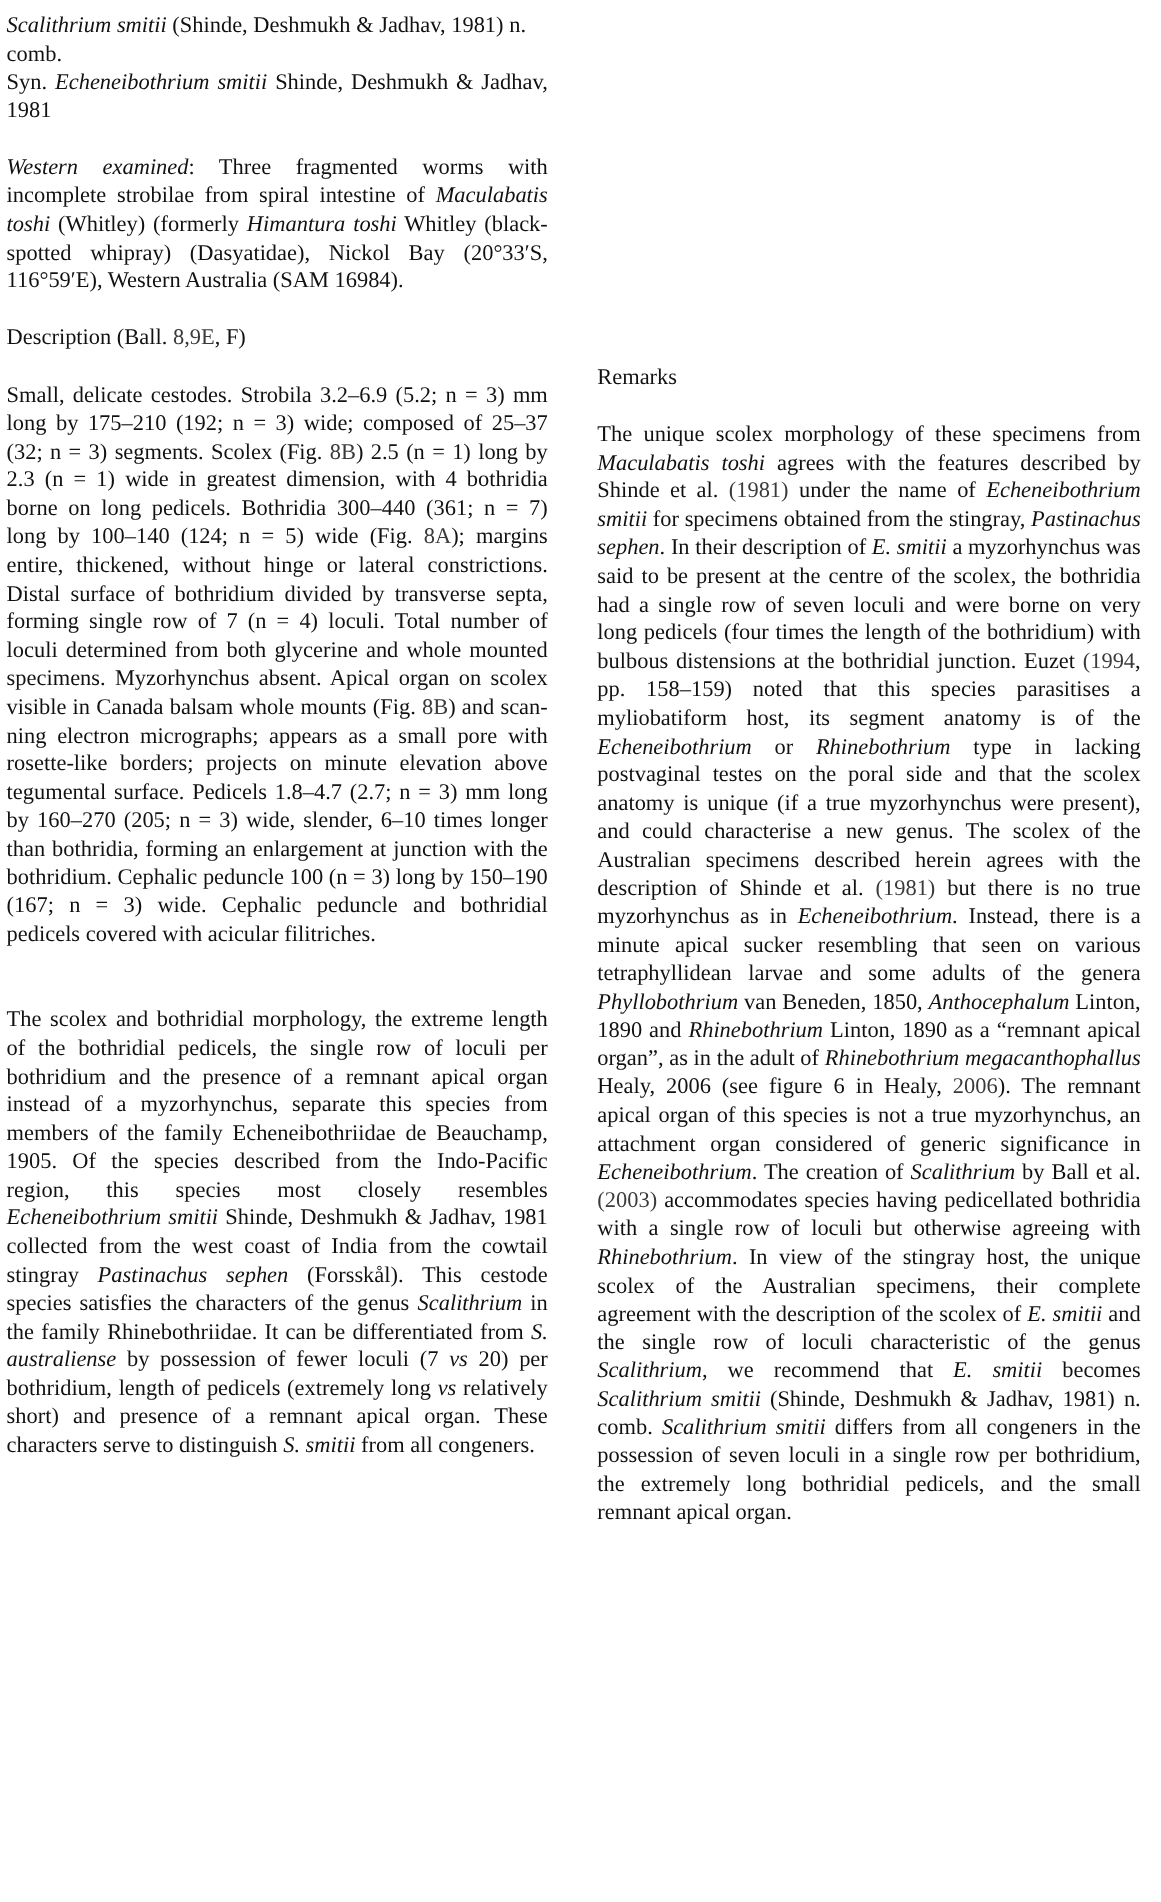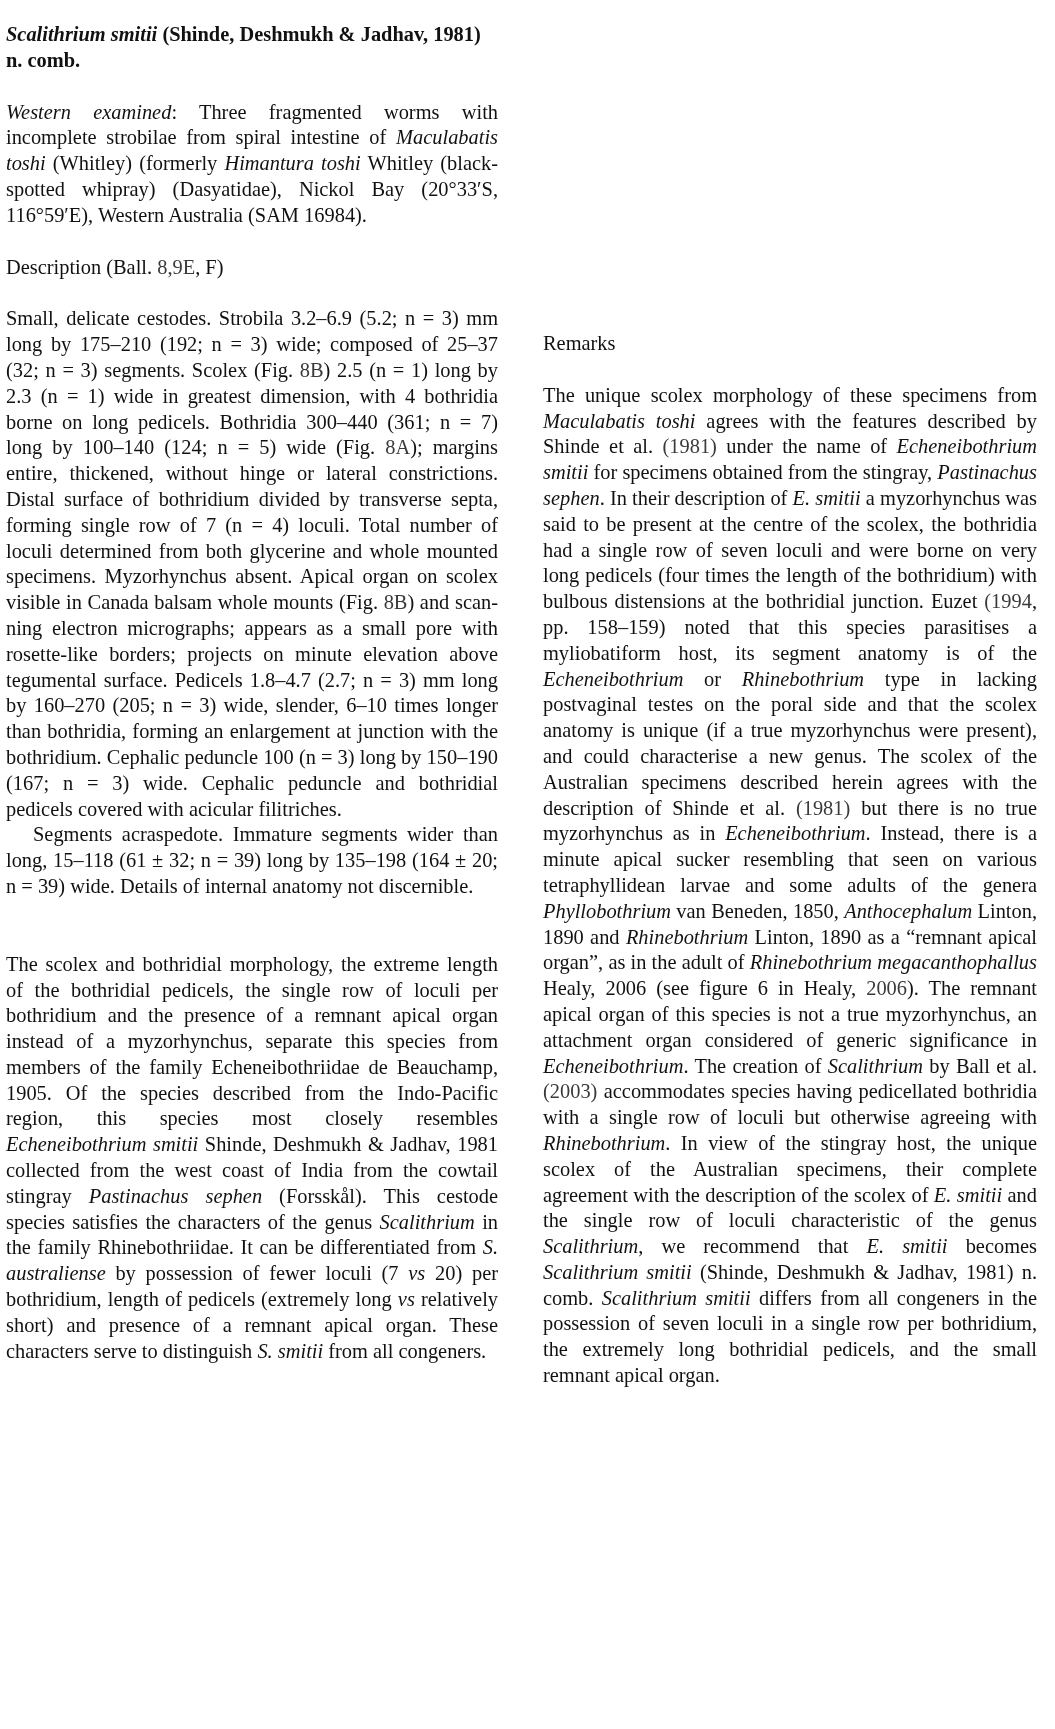--- a/index.html
+++ b/index.html
@@ -7,39 +7,39 @@
     width: 1055px; height: 1729px; position: relative; overflow: hidden;
     font-family: "Liberation Serif", "DejaVu Serif", serif;
     color: #111111;
     font-size: 20.4px;
     line-height: 25.8px;
   }
   .col { position: absolute; top: 0; width: 492px; }
   .col.left { left: 6px; }
   .col.right { left: 543px; top: 331px; width: 494px; }
   p { margin: 0; text-align: justify; hyphens: manual; }
-  .title { font-weight: bold; margin-top: 22px; }
+  .title { font-weight: normal; margin-top: 11px; }
   .gap { height: 26px; }
   .indent { text-indent: 27px; }
   .heading { text-align: left; }
   i, .it { font-style: italic; }
   a.ref { color: #3a3a3a; text-decoration: none; text-align: center; }
 </style>
 </head>
 <body>
 
 <div class="col left">
   <p class="title heading"><i>Scalithrium smitii</i><span> (Shinde, Deshmukh &amp; Jadhav, 1981) n. comb.</span></p>
+  <p><span>Syn. </span><i>Echeneibothrium smitii</i><span> Shinde, Deshmukh &amp; Jadhav, 1981</span></p>
   <div class="gap"></div>
   <p><i>Western examined</i><span>: Three fragmented worms with incomplete strobilae from spiral intestine of </span><i>Macula­batis toshi</i><span> (Whitley) (formerly </span><i>Himantura toshi</i><span> Whitley (black-spotted whipray) (Dasyatidae), Nickol Bay (20°33′S, 116°59′E), Western Australia (SAM 16984).</span></p>
   <div class="gap"></div>
   <p class="heading"><span>Description (Ball. </span><a class="ref">8,9E</a><span>, F)</span></p>
   <div class="gap"></div>
   <p><span>Small, delicate cestodes. Strobila 3.2–6.9 (5.2; n = 3) mm long by 175–210 (192; n = 3) wide; composed of 25–37 (32; n = 3) segments. Scolex (Fig. </span><a class="ref">8B</a><span>) 2.5 (n = 1) long by 2.3 (n = 1) wide in greatest dimension, with 4 bothridia borne on long pedicels. Bothridia 300–440 (361; n = 7) long by 100–140 (124; n = 5) wide (Fig. </span><a class="ref">8A</a><span>); margins entire, thickened, without hinge or lateral constrictions. Distal surface of bothridium divided by transverse septa, forming single row of 7 (n = 4) loculi. Total number of loculi determined from both glycerine and whole mounted specimens. Myzorhynchus absent. Apical organ on scolex visible in Canada balsam whole mounts (Fig. </span><a class="ref">8B</a><span>) and scan­ning electron micrographs; appears as a small pore with rosette-like borders; projects on minute elevation above tegumental surface. Pedicels 1.8–4.7 (2.7; n = 3) mm long by 160–270 (205; n = 3) wide, slender, 6–10 times longer than bothridia, forming an enlargement at junction with the bothridium. Cephalic peduncle 100 (n = 3) long by 150–190 (167; n = 3) wide. Cephalic peduncle and bothridial pedicels covered with acicular filitriches.</span></p>
-  <p class="indent">Segments acraspedote. Immature segments wider than long, 15–118 (61 ± 32; n = 39) long by 135–198 (164 ± 20; n = 39) wide. Details of internal anatomy not discernible.</p>
   <div class="gap"></div>
   <div class="gap"></div>
   <p><span>The scolex and bothridial morphology, the extreme length of the bothridial pedicels, the single row of loculi per bothridium and the presence of a remnant apical organ instead of a myzorhynchus, separate this species from members of the family Echeneibothri­idae de Beauchamp, 1905. Of the species described from the Indo-Pacific region, this species most closely resembles </span><i>Echeneibothrium smitii</i><span> Shinde, Deshmukh &amp; Jadhav, 1981 collected from the west coast of India from the cowtail stingray </span><i>Pastinachus sephen</i><span> (For­sskål). This cestode species satisfies the characters of the genus </span><i>Scalithrium</i><span> in the family Rhinebothriidae. It can be differentiated from </span><i>S. australiense</i><span> by posses­sion of fewer loculi (7 </span><i>vs</i><span> 20) per bothridium, length of pedicels (extremely long </span><i>vs</i><span> relatively short) and presence of a remnant apical organ. These characters serve to distinguish </span><i>S. smitii</i><span> from all congeners.</span></p>
 </div>
 
 <div class="col right">
   <p class="heading">Remarks</p>
   <div class="gap"></div>
   <p><span>The unique scolex morphology of these specimens from </span><i>Maculabatis toshi</i><span> agrees with the features described by Shinde et al. </span><a class="ref">(1981)</a><span> under the name of </span><i>Echeneibothrium smitii</i><span> for specimens obtained from the stingray, </span><i>Pastinachus sephen</i><span>. In their description of </span><i>E. smitii</i><span> a myzorhynchus was said to be present at the centre of the scolex, the bothridia had a single row of seven loculi and were borne on very long pedicels (four times the length of the bothridium) with bulbous distensions at the bothridial junction. Euzet </span><a class="ref">(1994</a><span>, pp. 158–159) noted that this species parasitises a myliobatiform host, its segment anatomy is of the </span><i>Echeneibothrium</i><span> or </span><i>Rhinebothrium</i><span> type in lacking postvaginal testes on the poral side and that the scolex anatomy is unique (if a true myzorhynchus were present), and could characterise a new genus. The scolex of the Australian specimens described herein agrees with the description of Shinde et al. </span><a class="ref">(1981)</a><span> but there is no true myzorhynchus as in </span><i>Echeneibothrium</i><span>. Instead, there is a minute apical sucker resembling that seen on various tetraphyllidean larvae and some adults of the genera </span><i>Phyllobothrium</i><span> van Beneden, 1850, </span><i>Anthocephalum</i><span> Linton, 1890 and </span><i>Rhinebothrium</i><span> Linton, 1890 as a “remnant apical organ”, as in the adult of </span><i>Rhinebothrium megacanthophallus</i><span> Healy, 2006 (see figure 6 in Healy, </span><a class="ref">2006</a><span>). The remnant apical organ of this species is not a true myzorhynchus, an attachment organ considered of generic significance in </span><i>Echeneibothrium</i><span>. The creation of </span><i>Scalithrium</i><span> by Ball et al. </span><a class="ref">(2003)</a><span> accommodates species having pedicel­lated bothridia with a single row of loculi but otherwise agreeing with </span><i>Rhinebothrium</i><span>. In view of the stingray host, the unique scolex of the Australian specimens, their complete agreement with the descrip­tion of the scolex of </span><i>E. smitii</i><span> and the single row of loculi characteristic of the genus </span><i>Scalithrium</i><span>, we recommend that </span><i>E. smitii</i><span> becomes </span><i>Scalithrium smitii</i><span> (Shinde, Deshmukh &amp; Jadhav, 1981) n. comb. </span><i>Scalithrium smitii</i><span> differs from all congeners in the possession of seven loculi in a single row per bothridium, the extremely long bothridial pedicels, and the small remnant apical organ.</span></p>
 </div>

